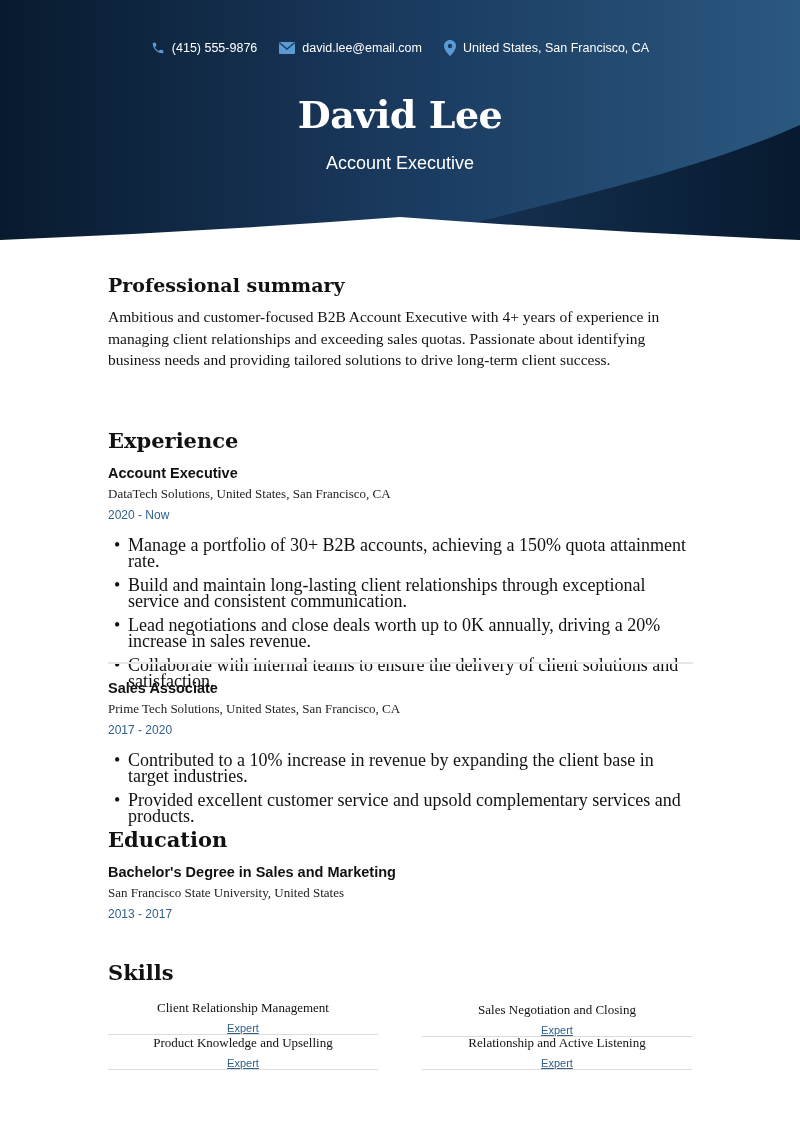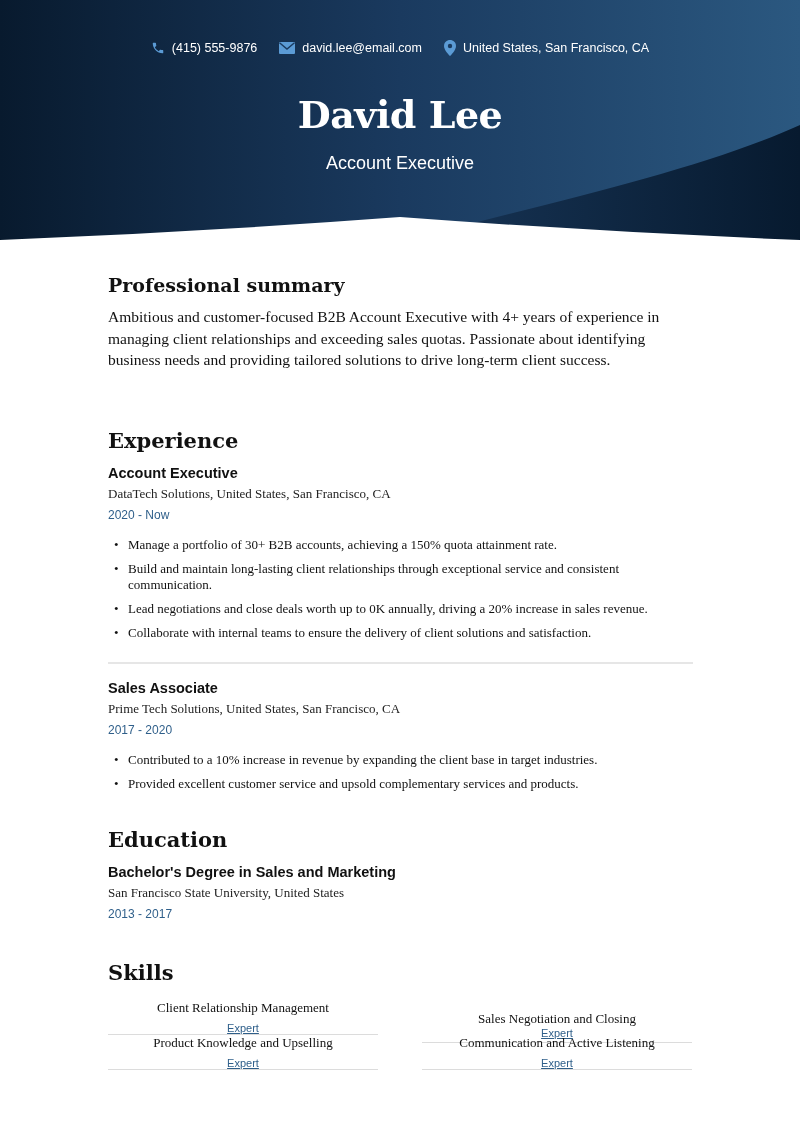--- a/index.html
+++ b/index.html
@@ -35,21 +35,21 @@
   .summary-text {
     font-size: 15.5px; line-height: 21.5px; color: #111; margin: 0;
   }
   .entry-title {
     font-family: "Liberation Sans", sans-serif; font-weight: bold; font-size: 14.5px; color: #111; margin: 0;
   }
   .entry-sub { font-size: 13px; color: #222; margin: 0; }
   .entry-date { font-family: "Liberation Sans", sans-serif; font-size: 12px; color: #2f5f8a; margin: 0; }
   ul.bullets { list-style: none; margin: 0; padding: 0; }
   ul.bullets li {
-    position: relative; padding-left: 20px; font-size: 13px; line-height: 16px; color: #111;
+    position: relative; padding-left: 20px; font-size: 18px; line-height: 16px; color: #111;
     margin-bottom: 8px;
   }
   ul.bullets li::before {
     content: "•"; position: absolute; left: 6px; top: 0; color: #111;
   }
   .divider { height: 2px; background: #e6e6e6; }
   .skills-grid { position: absolute; left: 108px; top: 1000px; width: 585px; }
   .skill-row {
     position: absolute; width: 270px; height: 34px; border-bottom: 1px solid #dcdcdc;
     display: flex; justify-content: space-between; align-items: center; flex-direction: column;
@@ -149,25 +149,25 @@
 
 <div class="content" style="top:960px;">
   <h2 class="section-title" style="font-size:21px;">Skills</h2>
 </div>
 
 <div class="skills-grid">
   <div class="skill-row" style="left:0; top:0;">
     <span class="skill-name">Client Relationship Management</span>
     <span class="skill-level">Expert</span>
   </div>
-  <div class="skill-row" style="left:314px; top:8px;justify-content:center;">
+  <div class="skill-row" style="left:314px; top:2px;">
     <span class="skill-name">Sales Negotiation and Closing</span>
     <span class="skill-level">Expert</span>
   </div>
   <div class="skill-row" style="left:0; top:35px;">
     <span class="skill-name">Product Knowledge and Upselling</span>
     <span class="skill-level">Expert</span>
   </div>
   <div class="skill-row" style="left:314px; top:35px;">
-    <span class="skill-name">Communication and Active Listening</span>
+    <span class="skill-name">Relationship and Active Listening</span>
     <span class="skill-level">Expert</span>
   </div>
 </div>
 
 </body></html>

